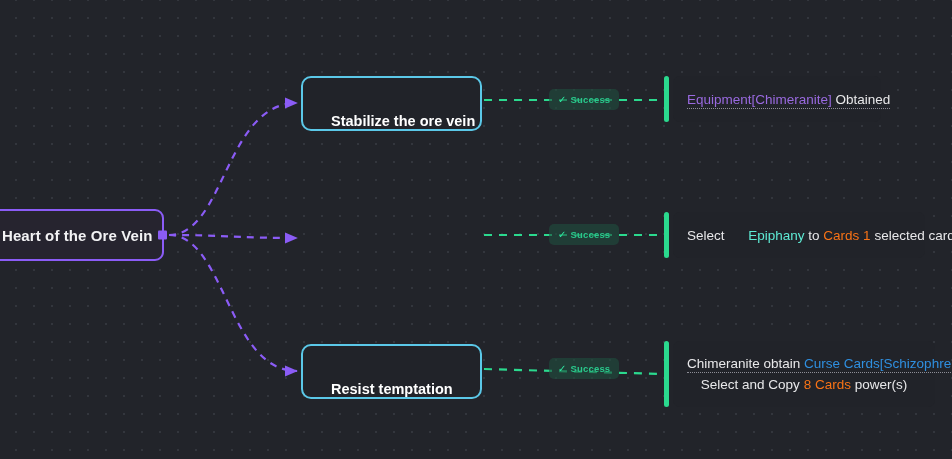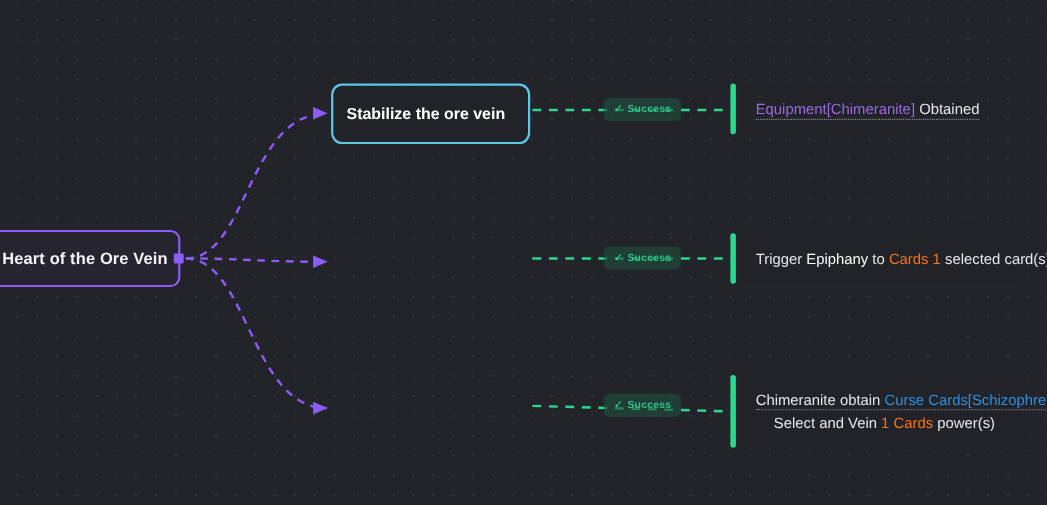--- a/index.html
+++ b/index.html
@@ -64,22 +64,22 @@
   .choice-node {
     position: absolute;
     left: 301px;
     width: 181px;
     height: 55px;
     box-sizing: border-box;
     background: #212329;
     border: 2px solid #5bc8e8;
     border-radius: 10px;
     display: flex;
-    align-items: center;
-    padding-left: 12px;
+    align-items: flex-end;
+    padding-left: 28px;
     z-index: 3;
   }
   .choice-label {
     color: #ffffff;
     font-size: 14.5px;
     font-weight: bold;
   }
   .choice-0 { top: 76px; }
   .choice-1 { top: 211px; }
   .choice-2 { top: 344px; }
@@ -140,21 +140,21 @@
     font-size: 13.5px;
     color: #e8e8ea;
     line-height: 21px;
     white-space: nowrap;
   }
   .dotted {
     border-bottom: 1px dotted #8d8d96;
     padding-bottom: 1px;
   }
   .tok-purple { color: #9a6ae0; }
-  .tok-orange { color: #ffffff; }
+  .tok-orange { color: #5eead4; margin-left: 20px; }
   .tok-blue   { color: #f97316; }
   .tok-brightblue { color: #2f8fe0; }
   .tok-white  { color: #e8e8ea; }
 
   .result-0 { left: 664px; top: 76px;  height: 46px; }
   .result-0 .result-box { width: 208px; }
   .result-1 { left: 664px; top: 212px; height: 46px; }
   .result-1 .result-box { width: 252px; }
   .result-2 { left: 664px; top: 341px; height: 66px; }
   .result-2 .result-box { width: 262px; }
@@ -181,20 +181,23 @@
   </svg>
 
   <div class="root-node">
     <span class="root-label">Heart of the Ore Vein</span>
     <span class="handle-square"></span>
   </div>
 
   <div class="choice-node choice-0">
     <span class="choice-label">Stabilize the ore vein</span>
   </div>
+  <div class="choice-node choice-2">
+    <span class="choice-label">Resist temptation</span>
+  </div>
 
   <div class="success-pill pill-0">
     <span class="success-check">✓</span>
     <span class="success-text">Success</span>
   </div>
   <div class="success-pill pill-1">
     <span class="success-check">✓</span>
     <span class="success-text">Success</span>
   </div>
   <div class="success-pill pill-2">
@@ -205,25 +208,25 @@
   <div class="result-wrap result-0">
     <div class="result-bar"></div>
     <div class="result-box">
       <div class="result-line"><span class="dotted"><span class="tok-purple">Equipment[Chimeranite]</span><span class="tok-white"> Obtained</span></span></div>
     </div>
   </div>
 
   <div class="result-wrap result-1">
     <div class="result-bar"></div>
     <div class="result-box">
-      <div class="result-line"><span><span class="tok-white">Trigger </span><span class="tok-orange">Epiphany</span><span class="tok-white"> to </span><span class="tok-blue">Cards 1</span><span class="tok-white"> selected card(s)</span></span></div>
+      <div class="result-line"><span><span class="tok-white">Select </span><span class="tok-orange">Epiphany</span><span class="tok-white"> to </span><span class="tok-blue">Cards 1</span><span class="tok-white"> selected card(s)</span></span></div>
     </div>
   </div>
 
   <div class="result-wrap result-2">
     <div class="result-bar"></div>
     <div class="result-box">
       <div class="result-line"><span class="dotted"><span class="tok-white">Chimeranite obtain </span><span class="tok-brightblue">Curse Cards[Schizophrenia]</span></span></div>
-      <div class="result-line"><span><span class="tok-white">Select and Vein </span><span class="tok-blue">1 Cards</span><span class="tok-white"> power(s)</span></span></div>
+      <div class="result-line"><span><span class="tok-white">Select and Copy </span><span class="tok-blue">8 Cards</span><span class="tok-white"> power(s)</span></span></div>
     </div>
   </div>
 
 </div>
 
 </body></html>

